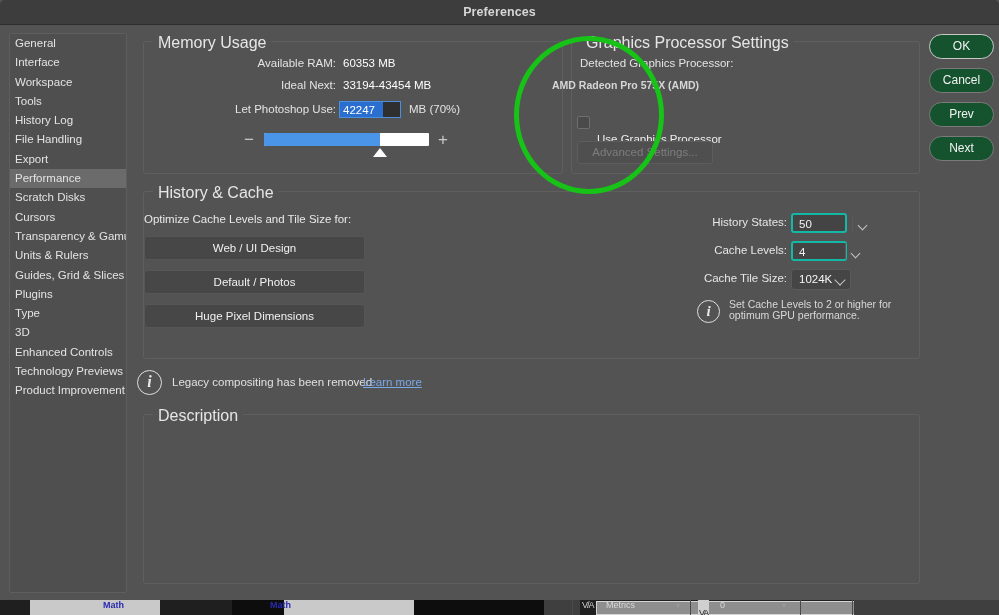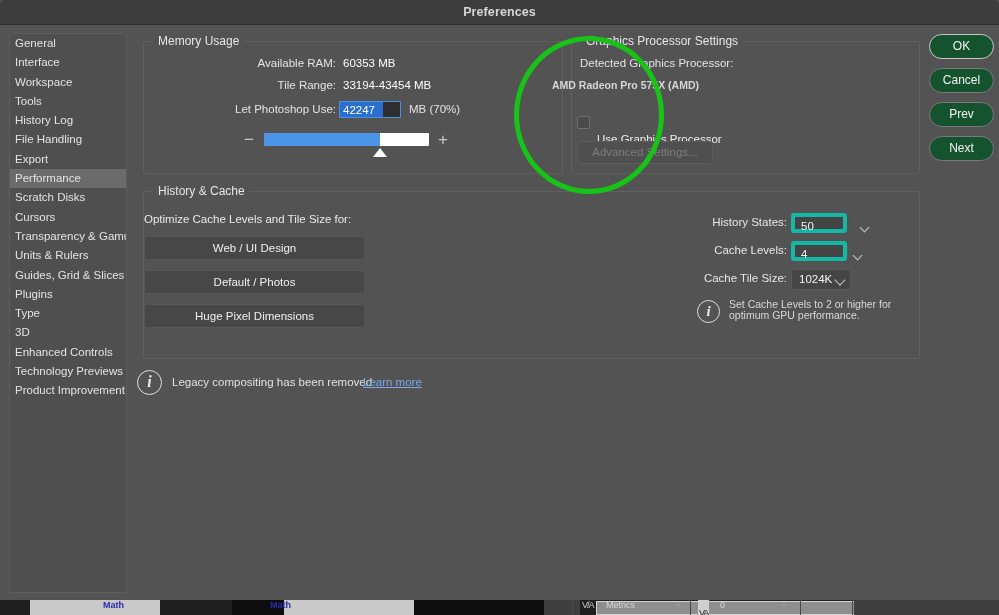--- a/index.html
+++ b/index.html
@@ -155,21 +155,21 @@
     position: absolute;
     border: 1px solid #5f5f5f;
     border-radius: 3px;
   }
   .group-title {
     position: absolute;
     top: -8px;
     left: 9px;
     padding: 0 5px;
     background: #535353;
-    font-size: 12px;
+    font-size: 16px;
     color: #e6e6e6;
     white-space: nowrap;
     text-align: center;
   }
 
   
   #grp-memory { left: 143px; top: 41px; width: 418px; height: 131px; }
 
   .lbl-right {
     position: absolute;
@@ -341,21 +341,21 @@
     font-size: 11.5px;
     color: #e6e6e6;
     white-space: nowrap;
   }
 
   
   .dd-split {
     position: absolute;
     height: 20px;
     background: #444444;
-    border: 4px solid #14b8a6;
+    border: 2px solid #14b8a6;
     border-radius: 3px;
     box-sizing: border-box;
     display: flex;
     align-items: stretch;
     gap: 40px;
   }
   .dd-split .dd-val {
     flex: 1;
     padding-left: 6px;
     font-size: 11.5px;
@@ -530,21 +530,21 @@
       <div class="side-item">Product Improvement</div>
     </div>
 
     <div class="groupbox" id="grp-memory">
       <div class="group-title">Memory Usage</div>
     </div>
 
     <div class="lbl-right" style="left:180px;top:57px;width:156px;">Available RAM:</div>
     <div class="val-left" style="left:343px;top:57px;">60353 MB</div>
 
-    <div class="lbl-right" style="left:180px;top:79px;width:156px;">Tile Range:</div>
+    <div class="lbl-right" style="left:180px;top:79px;width:156px;">Ideal Next:</div>
     <div class="val-left" style="left:343px;top:79px;">33194-43454 MB</div>
 
     <div class="lbl-right" style="left:180px;top:103px;width:156px;">Let Photoshop Use:</div>
 
     <div class="mem-input">
       <div class="mem-input-sel"></div>
       <div class="mem-input-text">42247</div>
     </div>
     <div class="mem-unit">MB (70%)</div>
 
@@ -593,20 +593,24 @@
       <div class="dd-arrow"></div>
     </div>
 
     <div class="info-icon" style="left:697px;top:300px;width:23px;height:23px;font-size:15px;line-height:20px;">i</div>
     <div class="info-note" style="left:729px;top:299px;width:190px;">Set Cache Levels to 2 or higher for optimum GPU performance.</div>
 
     <div class="info-icon" style="left:137px;top:370px;width:25px;height:25px;font-size:16px;line-height:22px;">i</div>
     <div class="legacy-text">Legacy compositing has been removed</div>
     <div class="legacy-link">Learn more</div>
 
+    <div class="groupbox" id="grp-description">
+      <div class="group-title">Description</div>
+      <div style="position:absolute;left:10px;top:10px;right:10px;font-size:11.5px;color:#d8d8d8;"></div>
+    </div>
 
     <div class="rbtn primary" style="top:34px;">OK</div>
     <div class="rbtn" style="top:68px;">Cancel</div>
     <div class="rbtn" style="top:102px;">Prev</div>
     <div class="rbtn" style="top:136px;">Next</div>
 
     <div class="annot-circle" style="border-color: rgb(22, 195, 22);"></div>
 
   </div>
 </div>

